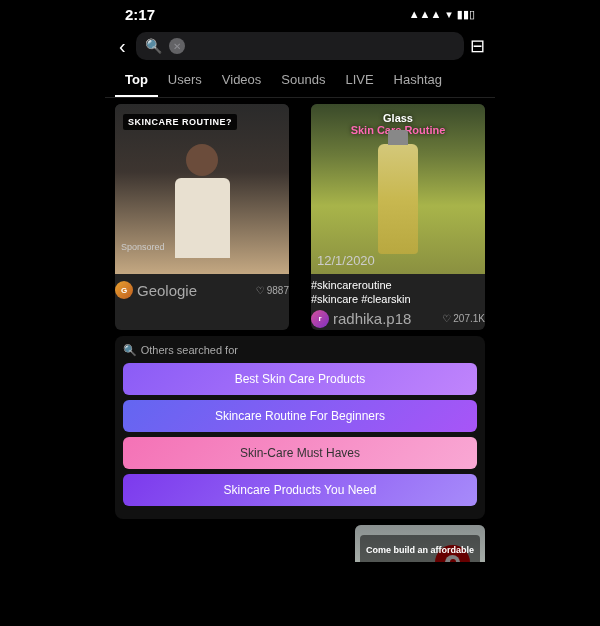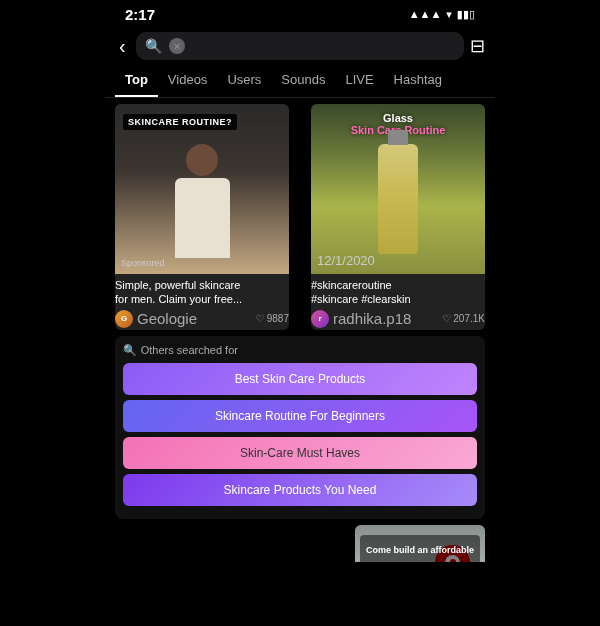--- a/index.html
+++ b/index.html
@@ -167,21 +167,21 @@
       background: rgba(0,0,0,0.85);
       color: #fff;
       font-size: 9px;
       font-weight: 800;
       padding: 3px 5px;
       border-radius: 2px;
       letter-spacing: 0.5px;
     }
     .sponsored-label {
       position: absolute;
-      bottom: 6px;
+      bottom: 22px;
       left: 6px;
       color: #ccc;
       font-size: 9px;
     }
     .video-thumb-right {
       background: linear-gradient(180deg, #3a4a2a 0%, #6b7a3a 30%, #a8b44a 60%, #8a9040 100%);
       display: flex;
       align-items: center;
       justify-content: center;
       position: relative;
@@ -396,45 +396,41 @@
     <span class="back-btn">‹</span>
     <div class="search-input-wrap">
       <span class="search-icon-glyph">🔍</span>
       <div class="search-clear">✕</div>
     </div>
     <span class="filter-btn">⊟</span>
   </div>
 
   <div class="tabs-row">
     <div class="tab active">Top</div>
+    <div class="tab">Users</div>
     <div class="tab">Videos</div>
-    <div class="tab">Users</div>
     <div class="tab">Sounds</div>
     <div class="tab">LIVE</div>
     <div class="tab">Hashtag</div>
   </div>
 
   <div class="content-area">
 
     <div class="top-videos-row">
 
       <div class="video-card">
         <div class="video-thumb video-thumb-left">
           <div class="skincare-label">SKINCARE ROUTINE?</div>
           <div class="man-figure">
             <div class="man-head"></div>
             <div class="man-body"></div>
           </div>
           <span class="sponsored-label">Sponsored</span>
         </div>
         <div class="video-meta">
-          <div class="video-desc">
-            <span>Simple, powerful skincare</span><br>
-            <span>for men. Claim your free...</span>
-          </div>
           <div class="video-author-row">
             <div class="author-avatar">G</div>
             <span class="author-name">Geologie</span>
             <span class="heart-count">
               <span>♡</span>
               <span>9887</span>
             </span>
           </div>
         </div>
       </div>

